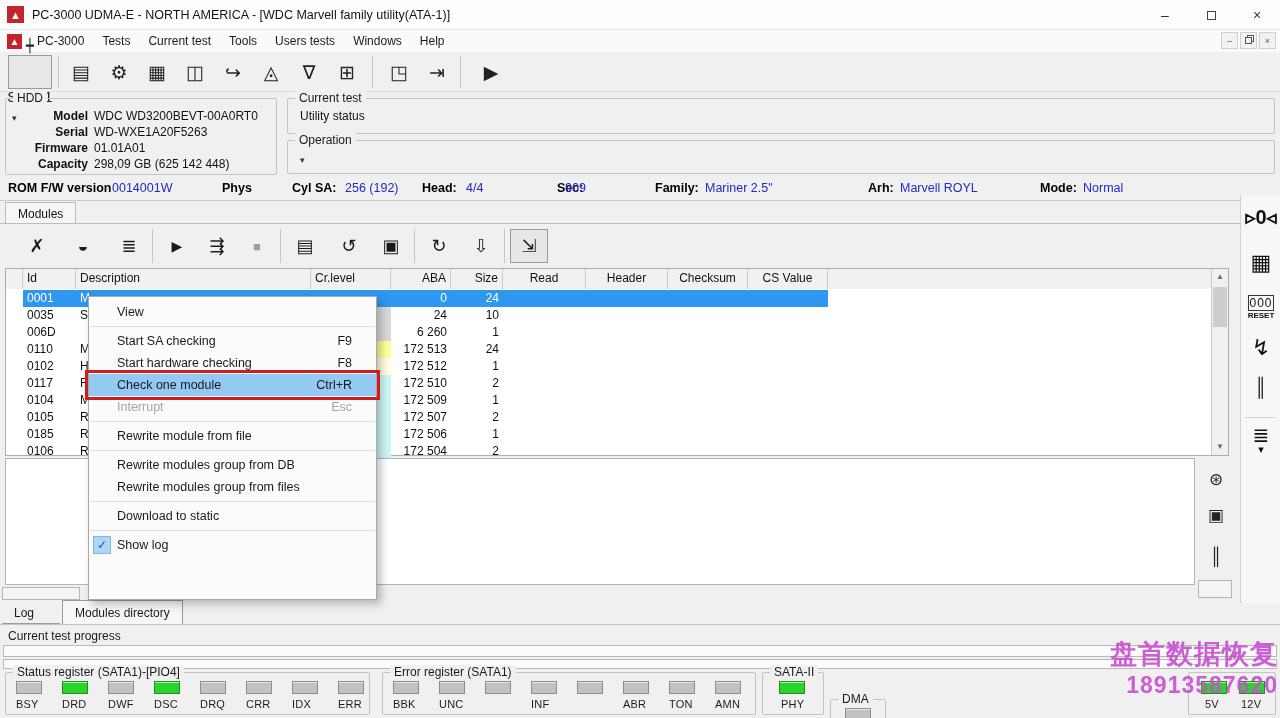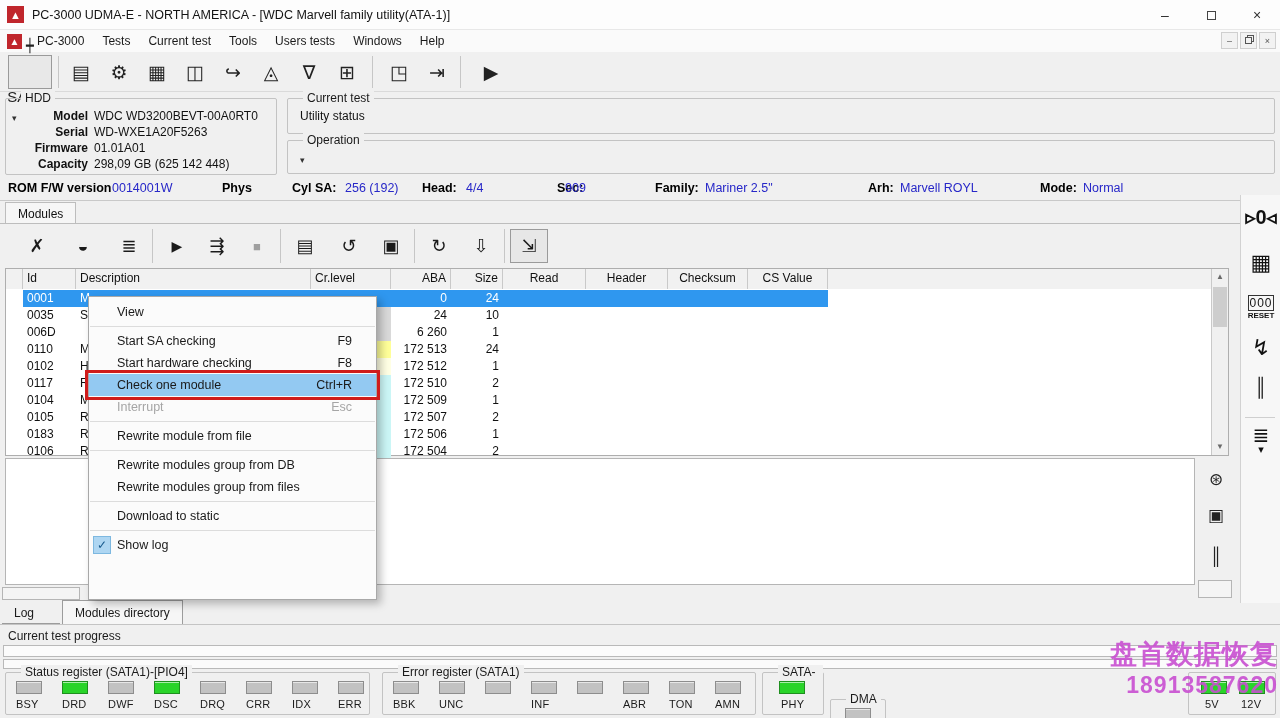--- a/index.html
+++ b/index.html
@@ -32,21 +32,21 @@
   .tbtn.sata .lbl { font-weight:normal; font-size:15px;margin-top:37px; }
 
   .toolbar2 { position:absolute; left:0; top:224px; width:1240px; height:44px; background:#f0f0f0; }
   .toolbar2 .tb-sep { height:34px; top:5px; }
   .tbtn2 { position:absolute; top:5px; width:38px; height:34px; display:flex; align-items:center; justify-content:center; font-size:18px; color:#1a1a1a; }
   .tbtn2.disabled { color:#9f9f9f; }
   .tbtn2.pressed { border:1px solid #9a9a9a; background:#e7e7e7; }
 
   
   .gb { position:absolute; border:1px solid #c3c3c3; border-radius:2px; }
-  .gb-legend { position:absolute; top:-8px; left:15px; background:#f0f0f0; padding:0 4px; font-size:12px; color:#1a1a1a; }
+  .gb-legend { position:absolute; top:-8px; left:7px; background:#f0f0f0; padding:0 4px; font-size:12px; color:#1a1a1a; }
 
   .hdd-field { position:absolute; left:0; width:260px; height:16px; }
   .hdd-label { position:absolute; right:178px; font-weight:bold; color:#111; }
   .hdd-value { position:absolute; left:88px; color:#111; }
   .drop-arrow { position:absolute; font-size:9px; color:#333; }
 
   
   .statusline { position:absolute; left:0; top:176px; width:1280px; height:24px; }
   .sl-label { position:absolute; top:5px; font-weight:bold; color:#000; font-size:12.5px; }
   .sl-value { position:absolute; top:5px; color:#2727c8; font-size:12.5px; }
@@ -353,21 +353,21 @@
     <div class="trow" style="top:140px;">
       <div class="td" style="width:17px;"></div>
       <div class="td" style="width:53px;">0105</div>
       <div class="td" style="width:235px;">RC</div>
       <div class="td" style="width: 80px; background: rgb(203, 246, 246);"></div>
       <div class="td num" style="width:60px;">172 507</div>
       <div class="td num" style="width:52px;">2</div>
     </div>
     <div class="trow" style="top:157px;">
       <div class="td" style="width:17px;"></div>
-      <div class="td" style="width:53px;">0183</div>
+      <div class="td" style="width:53px;">0185</div>
       <div class="td" style="width:235px;">RC</div>
       <div class="td" style="width: 80px; background: rgb(203, 246, 246);"></div>
       <div class="td num" style="width:60px;">172 506</div>
       <div class="td num" style="width:52px;">1</div>
     </div>
     <div class="trow" style="top:174px;">
       <div class="td" style="width:17px;"></div>
       <div class="td" style="width:53px;">0106</div>
       <div class="td" style="width:235px;">RC</div>
       <div class="td" style="width: 80px; background: rgb(203, 246, 246);"></div>

